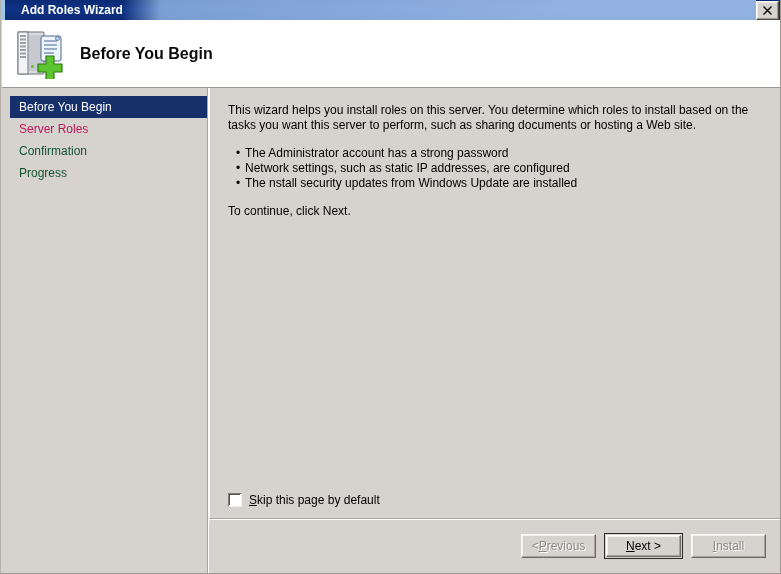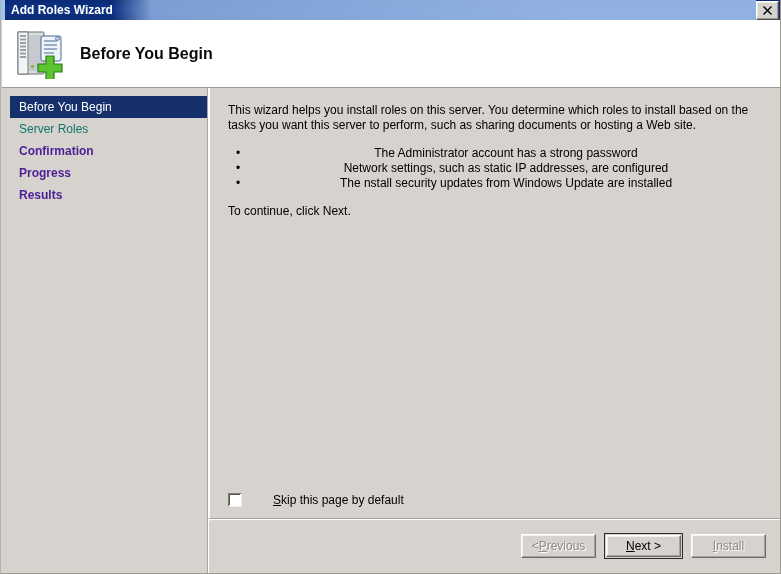--- a/index.html
+++ b/index.html
@@ -40,21 +40,21 @@
   #titlebar .tb-accent {
     width: 4px;
     height: 20px;
     background: #9ec4f0;
     flex: none;
   }
   #titlebar .tb-text {
     color: #ffffff;
     font-weight: bold;
     font-size: 12px;
-    padding-left: 6px;
+    padding-left: 16px;
     white-space: nowrap;
     letter-spacing: 0px;
   }
   #titlebar .tb-fill {
     flex: 1 1 auto;
     height: 20px;
     background: linear-gradient(to right, rgba(255,255,255,0) 0%, rgba(160,195,240,0.75) 6%, rgba(168,200,242,0.85) 70%, rgba(168,200,242,0.85) 100%);
   }
   #close-btn {
     flex: none;
@@ -137,31 +137,30 @@
   }
   .nav-item {
     position: relative;
     margin: 0 0 0 8px;
     width: 197px;
     height: 22px;
     line-height: 22px;
     padding-left: 9px;
     box-sizing: border-box;
     font-size: 12px;
-    color: #0f766e;
+    color: #be185d;
     white-space: nowrap;
     cursor: default;
   }
   .nav-item.selected {
     background: #15306b;
     color: #ffffff;
   }
   .nav-item.disabled {
-    color: #4c1d95;
-    font-weight: bold;
+    color: #14532d;
   }
   #nav-list {
     padding-top: 8px;
   }
 
   
   #content {
     position: absolute;
     left: 208px; top: 0;
     width: 571px;
@@ -187,38 +186,36 @@
     margin: 0 0 13px 0;
     padding: 0 0 0 8px;
     list-style: none;
   }
   #content-inner ul li {
     font-size: 12px;
     line-height: 15px;
     color: #000000;
     position: relative;
     padding-left: 9px;
-    text-align: center;
   }
   #content-inner ul li:before {
     content: "\2022";
     position: absolute;
     left: 0;
     top: 0;
   }
 
   
   #skip-row {
     position: absolute;
     left: 18px;
     bottom: 68px;
     display: flex;
     align-items: flex-end;
     cursor: default;
-    gap: 24px;
   }
   #skip-box {
     width: 12px;
     height: 12px;
     background: #ffffff;
     border-top: 1px solid #7f7c77;
     border-left: 1px solid #7f7c77;
     border-right: 1px solid #efeeec;
     border-bottom: 1px solid #efeeec;
     box-shadow: inset -1px -1px 0 #ffffff, inset 1px 1px 0 #55524d;
@@ -377,23 +374,20 @@
         </div>
         <div class="nav-item">
           <span>Server Roles</span>
         </div>
         <div class="nav-item disabled">
           <span>Confirmation</span>
         </div>
         <div class="nav-item disabled">
           <span>Progress</span>
         </div>
-        <div class="nav-item disabled">
-          <span>Results</span>
-        </div>
       </div>
     </div>
     <div id="sidebar-divider"></div>
 
     <div id="content">
       <div id="content-inner">
         <p>This wizard helps you install roles on this server. You determine which roles to install based on the tasks you want this server to perform, such as sharing documents or hosting a Web site.</p>
         <ul>
           <li>The Administrator account has a strong password</li>
           <li>Network settings, such as static IP addresses, are configured</li>

